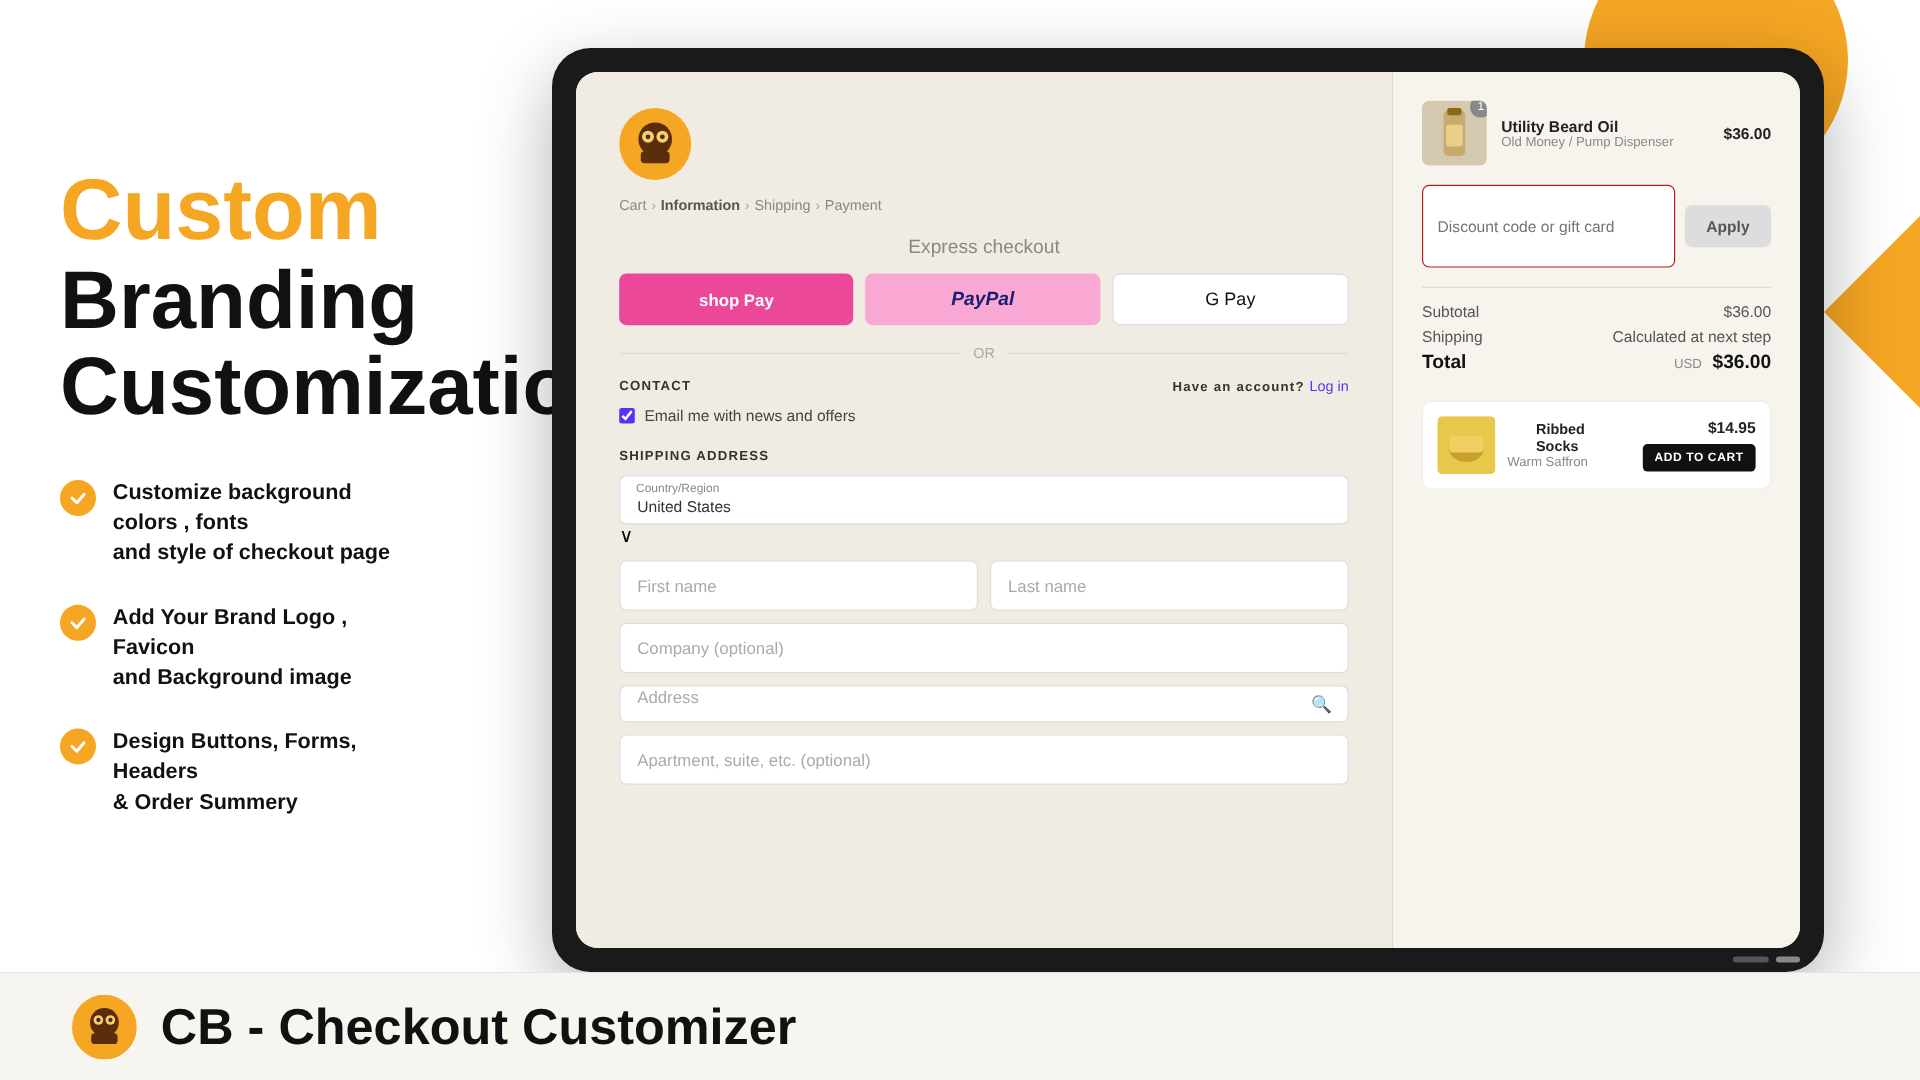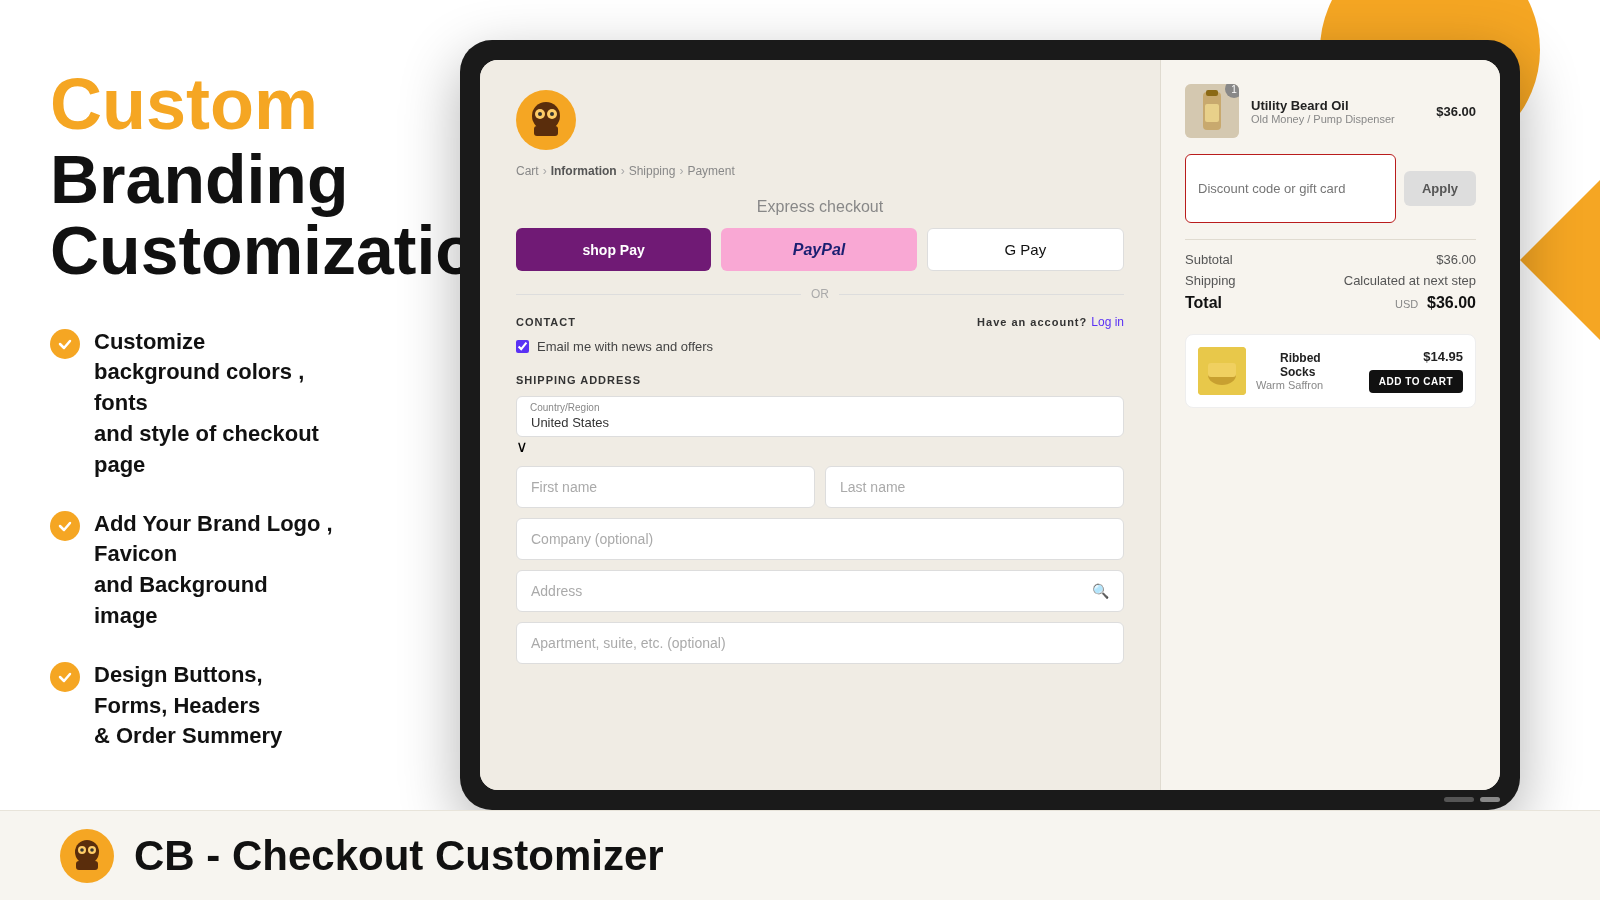--- a/index.html
+++ b/index.html
@@ -100,21 +100,21 @@
       display: flex;
       align-items: center;
       justify-content: center;
       margin-top: 2px;
     }
     .check-icon svg {
       width: 16px;
       height: 16px;
     }
     .feature-text {
-      font-size: 22px;
+      font-size: 18px;
       font-weight: 700;
       color: #111111;
       line-height: 1.4;
     }
 
     
     .tablet-mockup {
       position: absolute;
       left: 460px;
       top: 40px;
@@ -178,21 +178,21 @@
     }
 
     .express-buttons {
       display: flex;
       gap: 10px;
       margin-bottom: 16px;
     }
 
     .btn-shoppay {
       flex: 1;
-      background: #701a75;
+      background: #ec4899;
       color: white;
       border: none;
       border-radius: 6px;
       padding: 12px;
       font-size: 14px;
       font-weight: 600;
       cursor: pointer;
       display: flex;
       align-items: center;
       justify-content: center;
@@ -314,21 +314,21 @@
 
     .input-with-icon {
       position: relative;
       margin-bottom: 10px;
     }
     .input-with-icon input {
       width: 100%;
       border: 1px solid #ddd;
       background: white;
       border-radius: 6px;
-      padding: 12px 40px 12px 14px;
+      padding: 1px 40px 12px 14px;
       font-size: 14px;
       color: #333;
       outline: none;
     }
     .input-with-icon input::placeholder { color: #aaa; }
     .input-with-icon .search-ico {
       position: absolute;
       right: 14px;
       top: 50%;
       transform: translateY(-50%);

